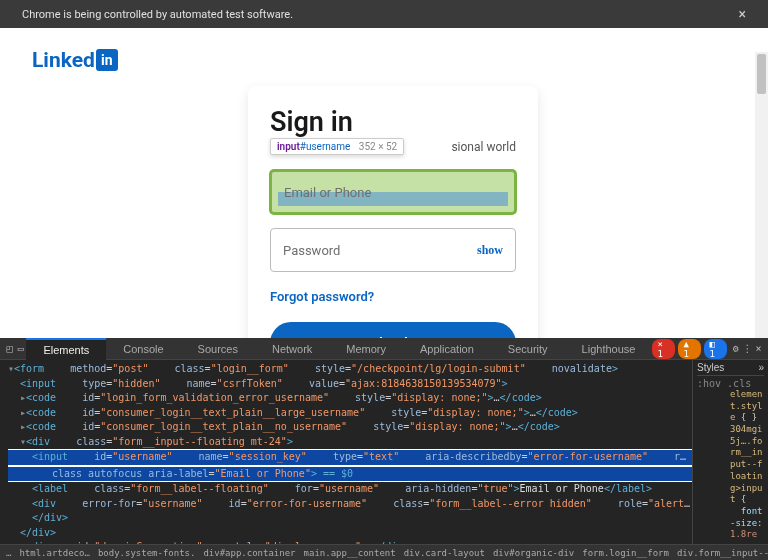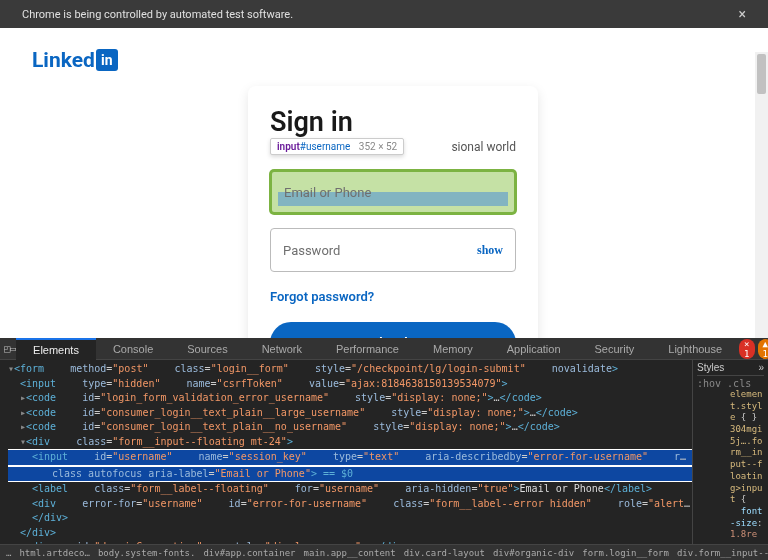--- a/index.html
+++ b/index.html
@@ -102,21 +102,20 @@
 </div>
 
 <div class="devtools">
   <div class="dt-tabs">
     <span class="ico">◰</span>
     <span class="ico">▭</span>
     <span class="tab active">Elements</span>
     <span class="tab">Console</span>
     <span class="tab">Sources</span>
     <span class="tab">Network</span>
-    <span class="tab">Performance</span>
     <span class="tab">Memory</span>
     <span class="tab">Application</span>
     <span class="tab">Security</span>
     <span class="tab">Lighthouse</span>
     <span class="spacer"></span>
     <span class="badge err">× 1</span>
     <span class="badge warn">▲ 1</span>
     <span class="badge info">◧ 1</span>
     <span class="ico">⚙</span>
     <span class="ico">⋮</span>

